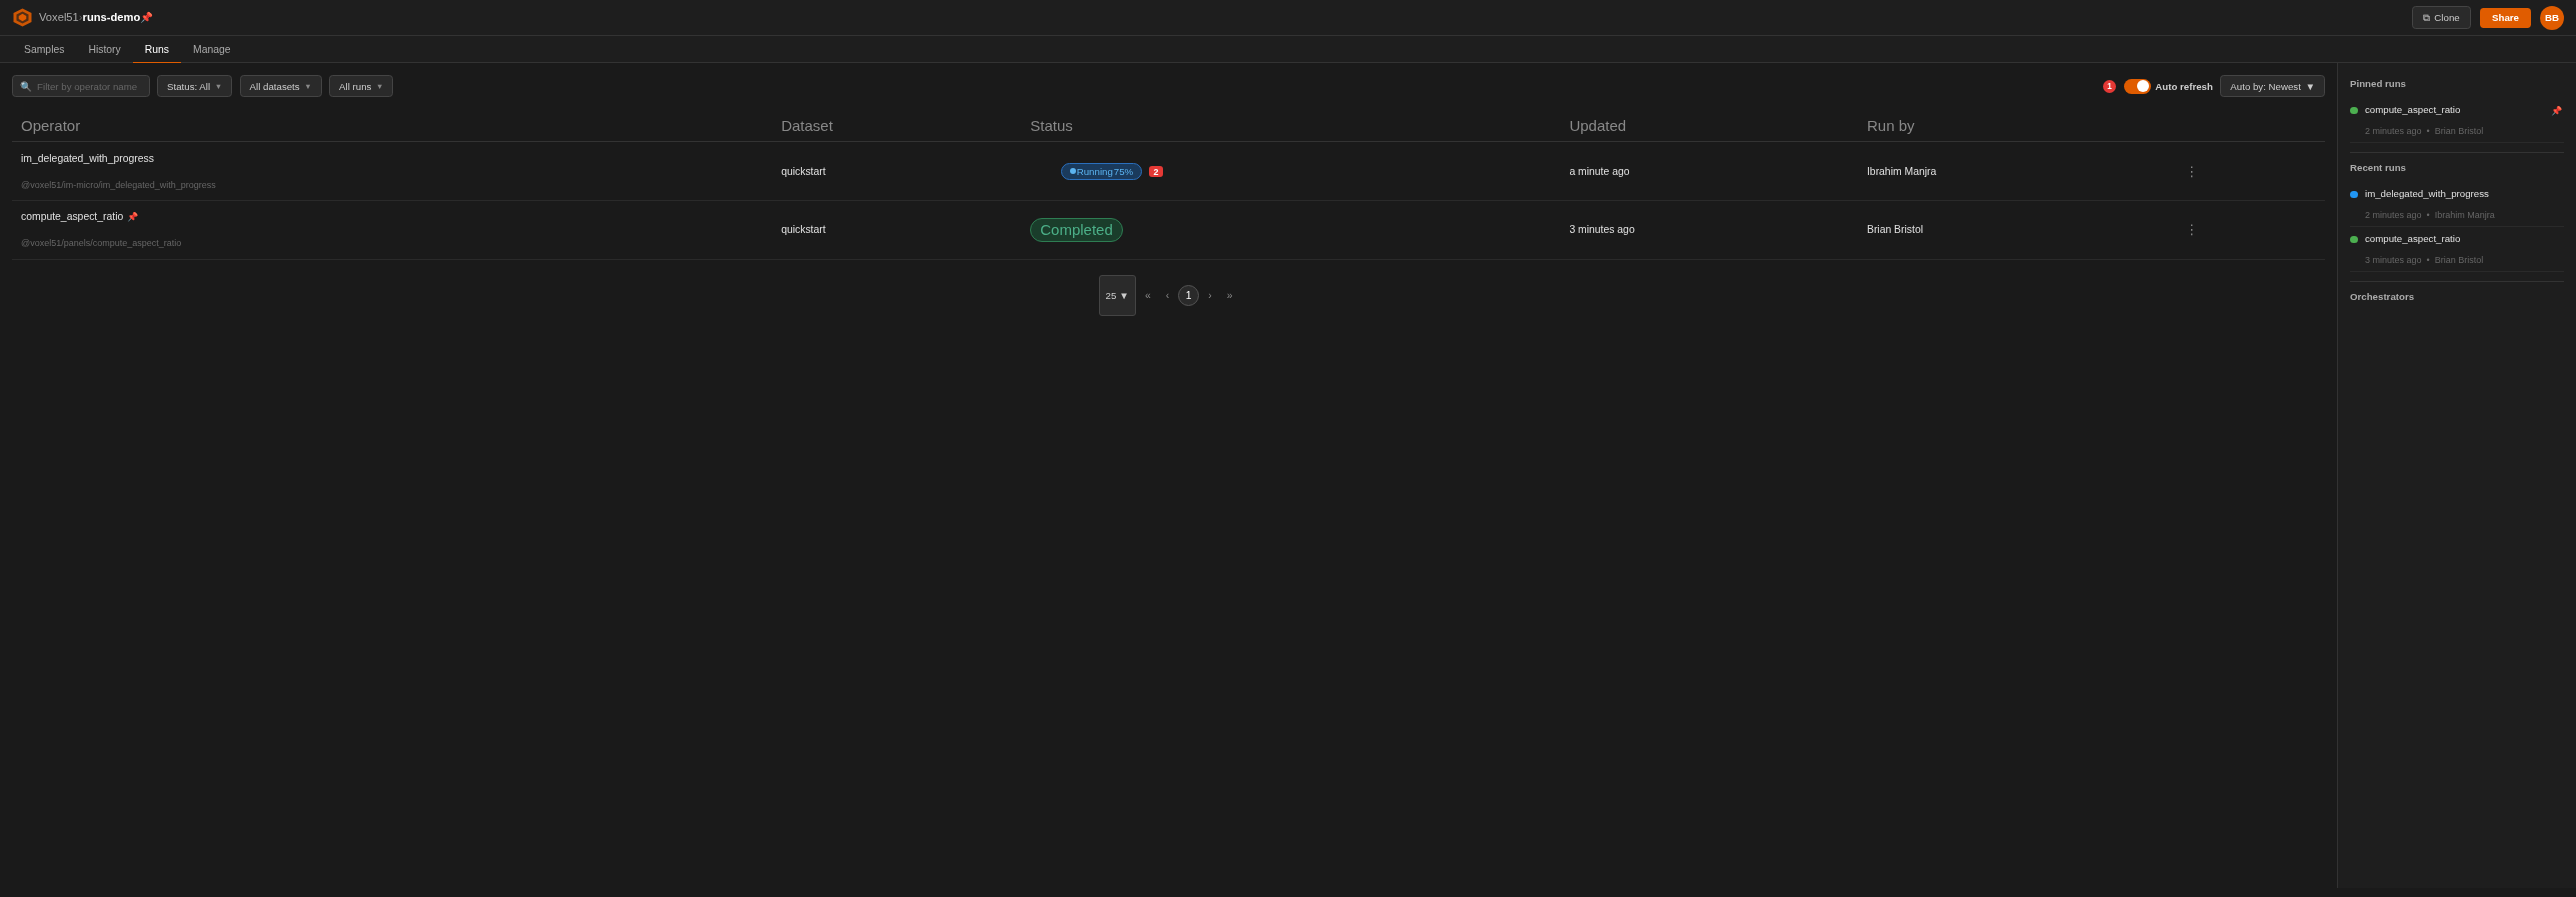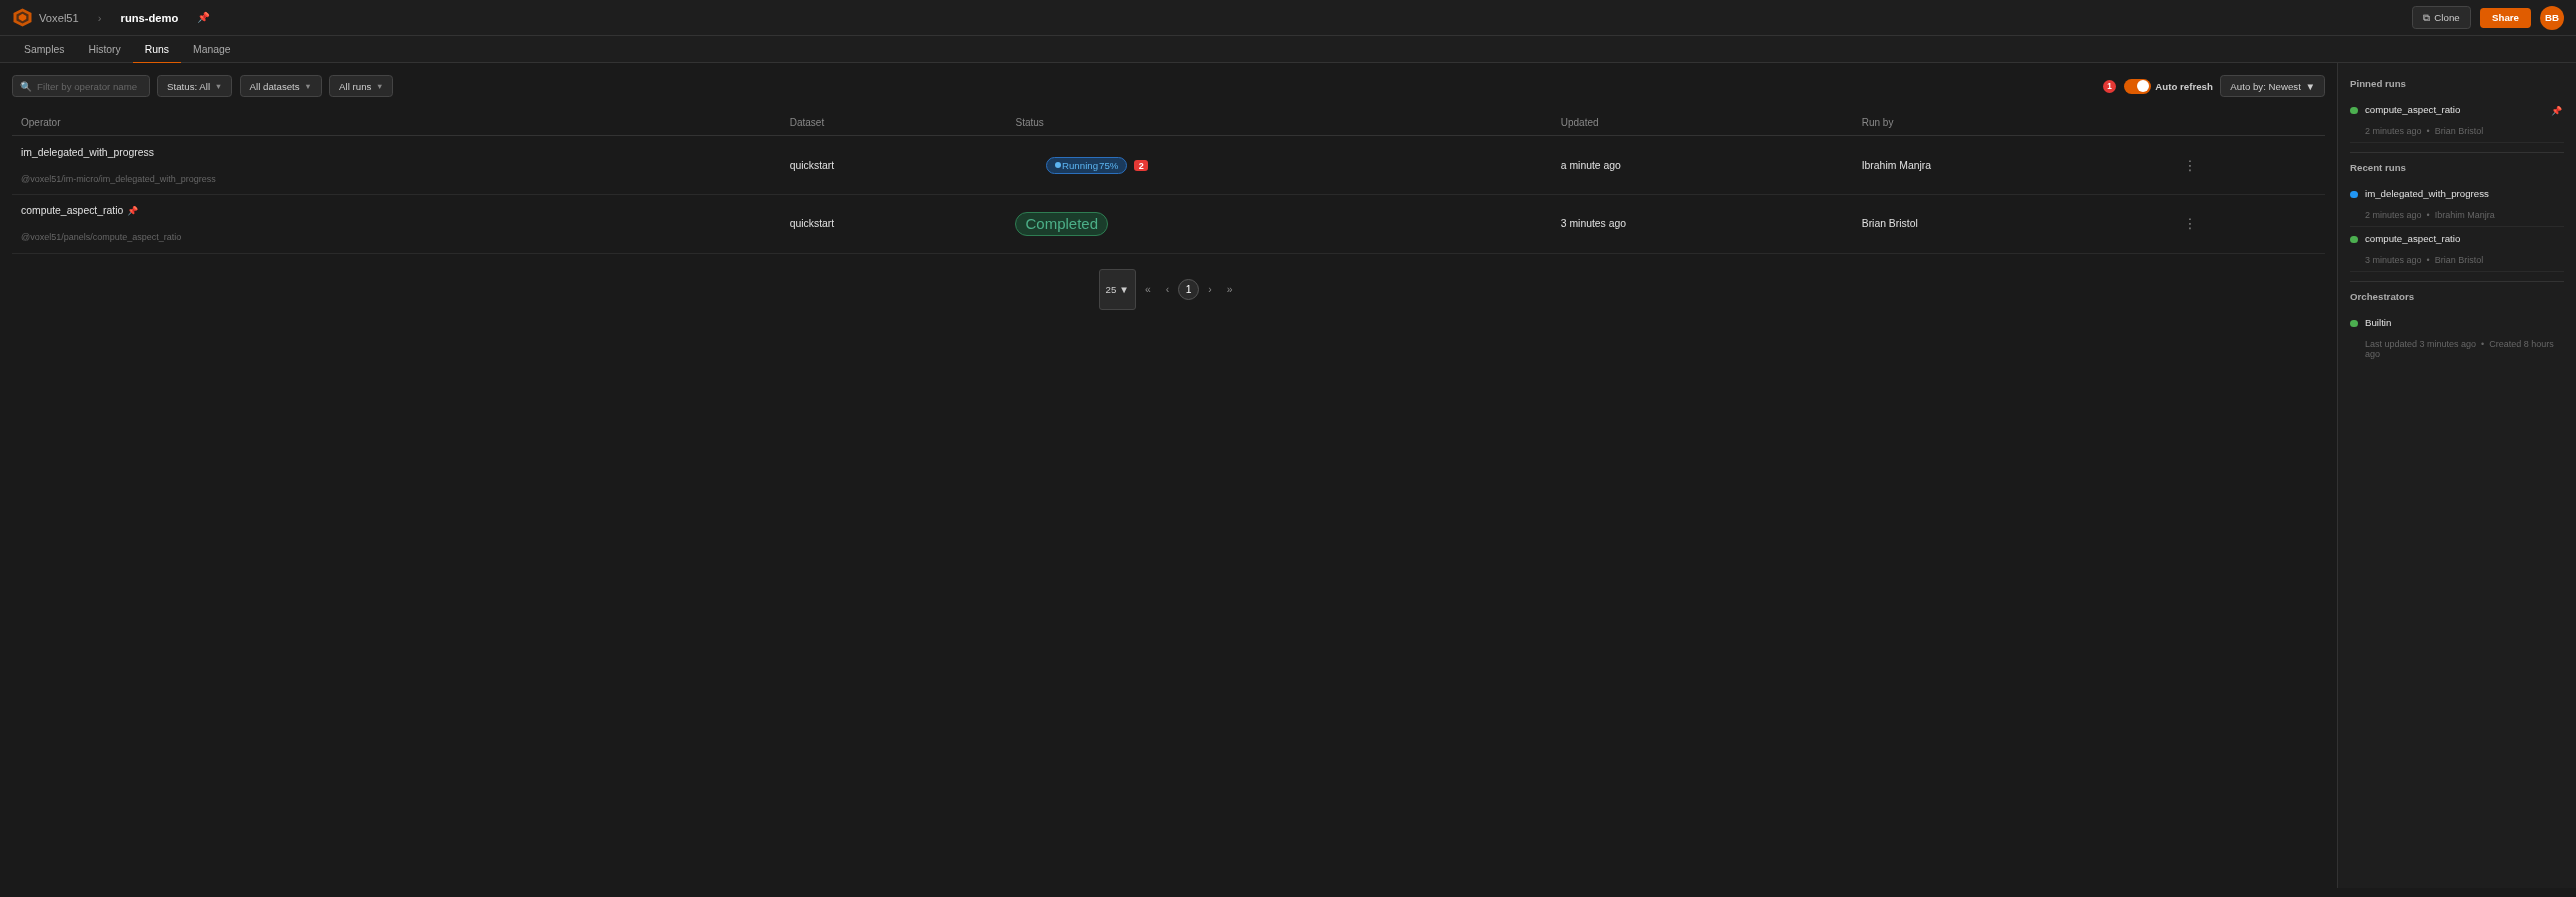--- a/index.html
+++ b/index.html
@@ -25,22 +25,22 @@
       display: flex;
       align-items: center;
       gap: 6px;
     }
     .logo-icon {
       width: 21px;
       height: 21px;
     }
     .breadcrumb {
       display: flex;
-      align-items: center;
-      gap: 19px;
+      align-items: flex-start;
+      gap: 0;
       font-size: 11.2px;
       color: #aaa;
     }
     .breadcrumb-current {
       color: #fff;
       font-weight: 600;
     }
     .breadcrumb-sep { color: #666; }
     .pin-icon { color: #888; font-size: 10.4px; }
     .header-right {
@@ -215,21 +215,21 @@
     
     .runs-table {
       width: 100%;
       border-collapse: collapse;
     }
     .runs-table th {
       text-align: left;
       padding: 7.5px 9px;
       color: #888;
       font-weight: 500;
-      font-size: 10px;
+      font-size: 15px;
       border-bottom: 0.7px solid #333;
     }
     .runs-table td {
       padding: 10.4px 9px;
       border-bottom: 0.7px solid #2a2a2a;
       vertical-align: middle;
     }
 
     .operator-name {
       font-size: 10.4px;
@@ -572,24 +572,17 @@
       <div class="sidebar-item-content">
         <div class="sidebar-item-name">compute_aspect_ratio</div>
         <div class="sidebar-item-meta">3 minutes ago &nbsp;•&nbsp; Brian Bristol</div>
       </div>
     </div>
 
     <hr class="sidebar-divider">
 
     <div class="sidebar-section-title">Orchestrators</div>
 
-    <div class="sidebar-item">
-      <div class="sidebar-dot dot-green"></div>
-      <div class="sidebar-item-content">
-        <div class="sidebar-item-name">Builtin</div>
-        <div class="sidebar-item-meta">Last updated 3 minutes ago &nbsp;•&nbsp; Created 8 hours ago</div>
-      </div>
-    </div>
 
   </div>
 
 </div>
 
 
 </body></html>

